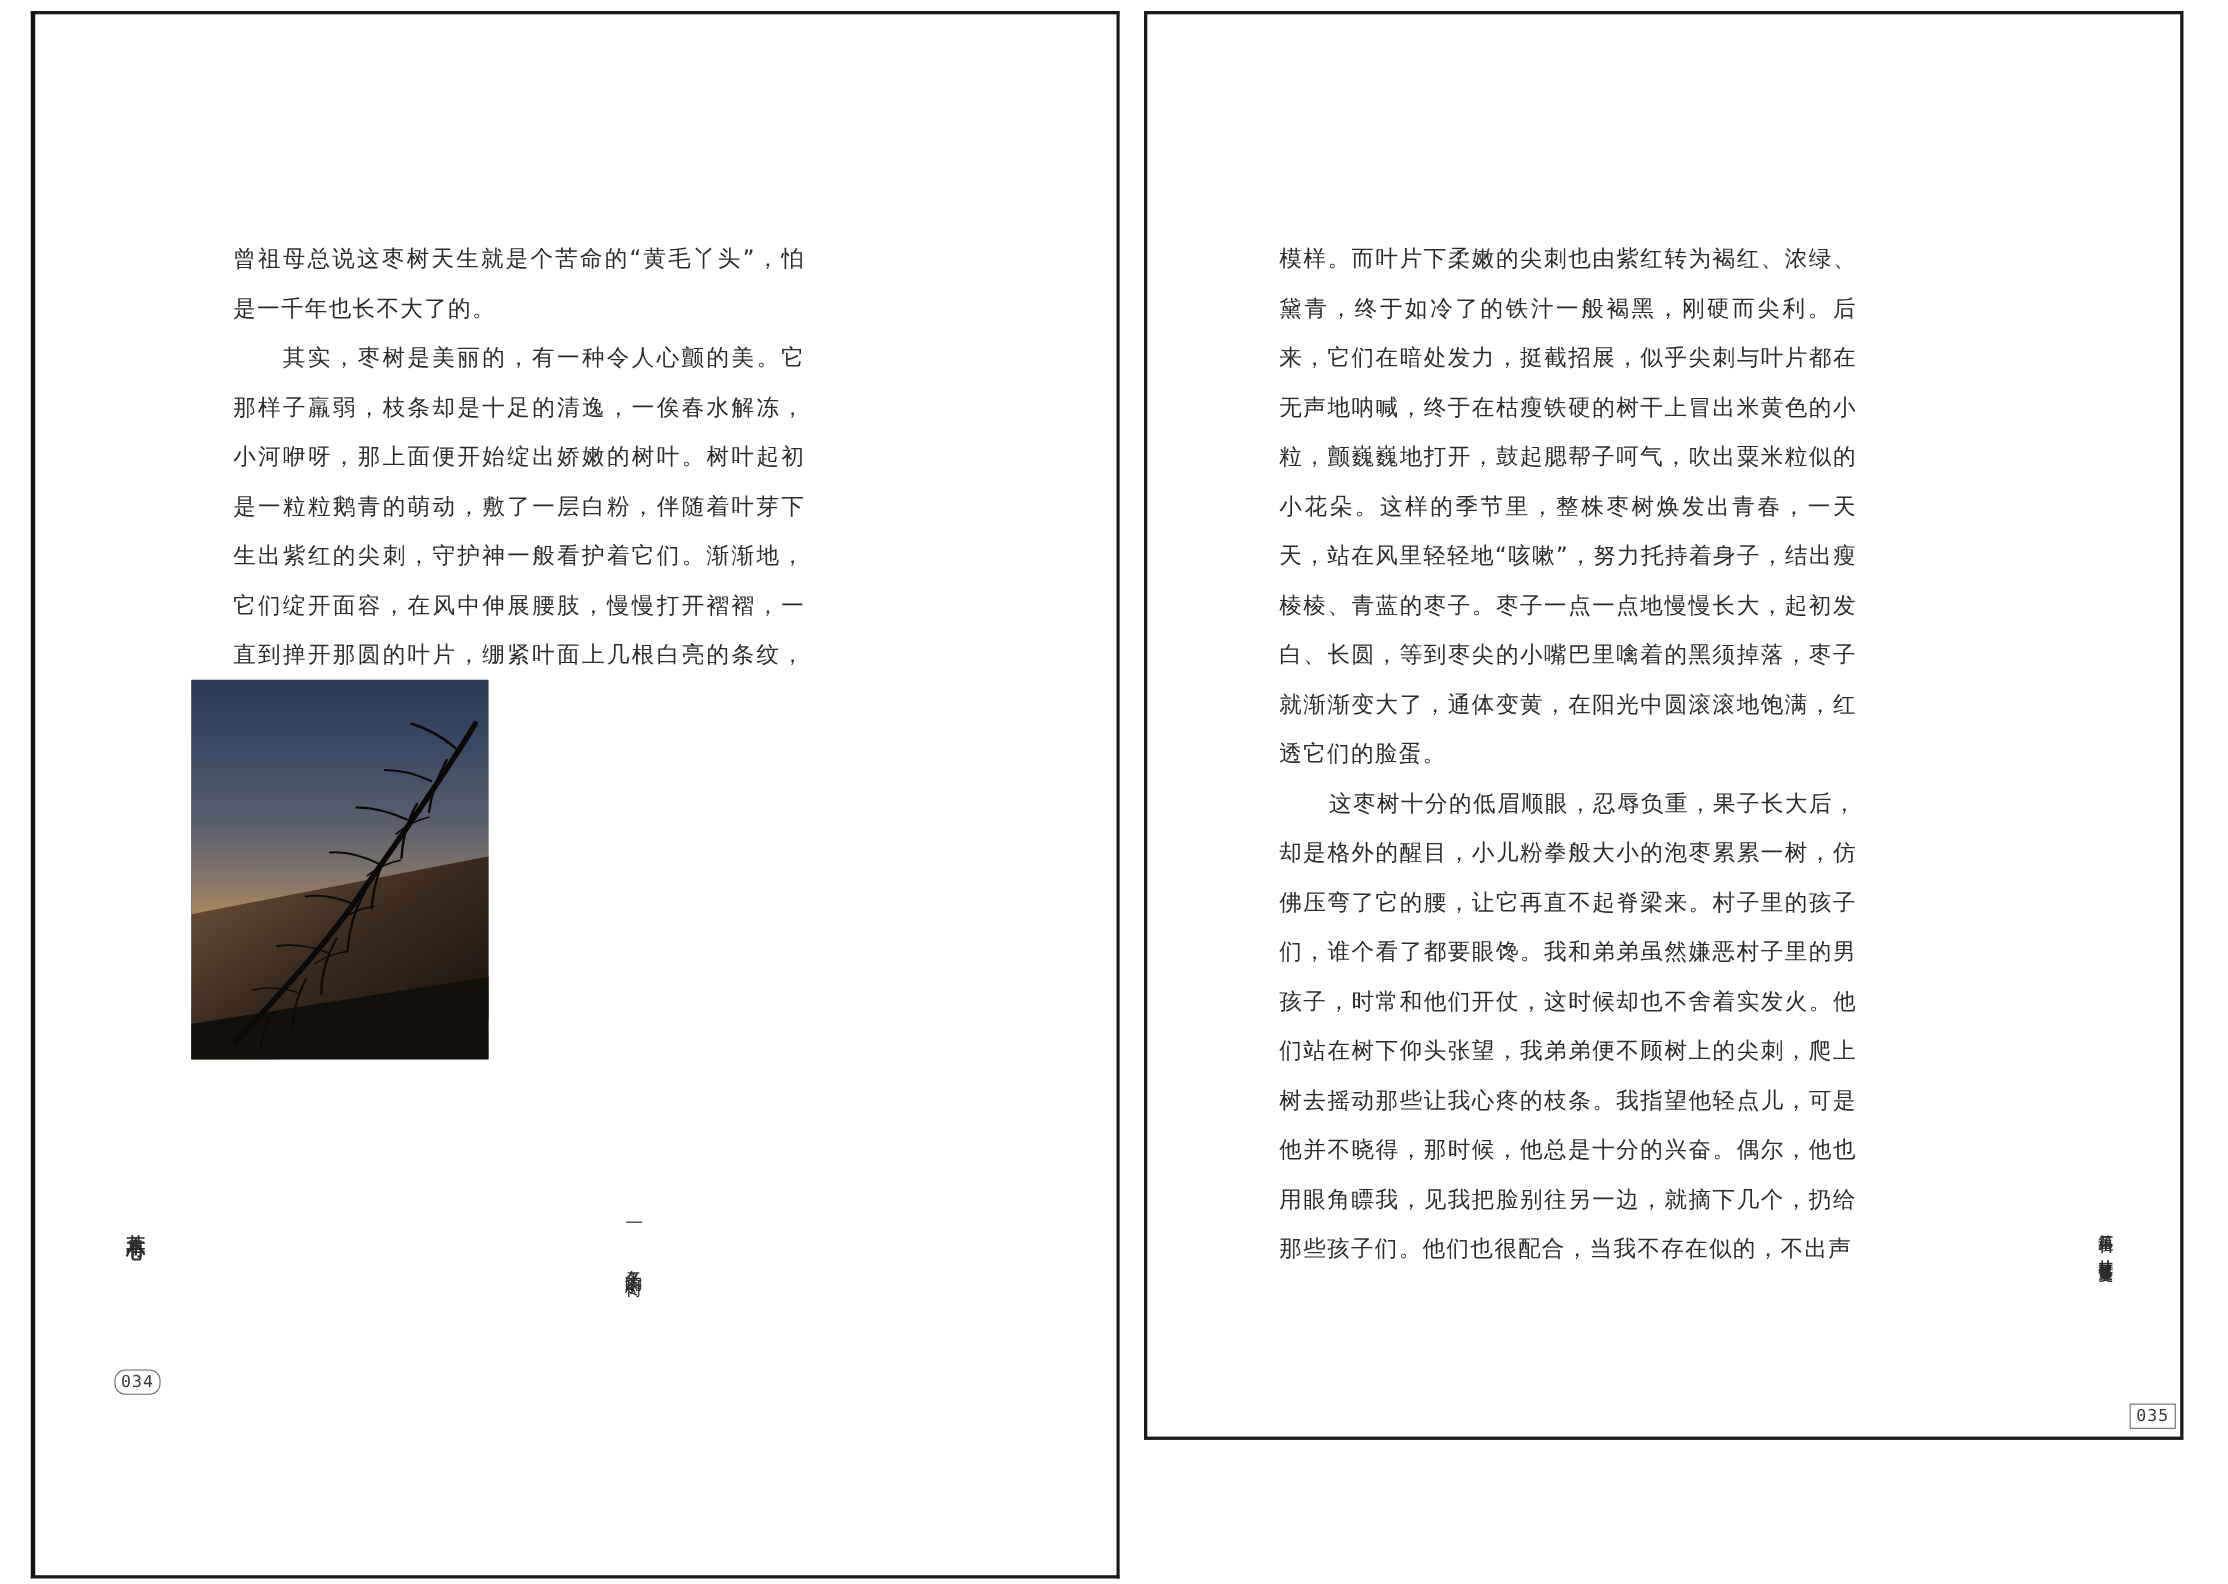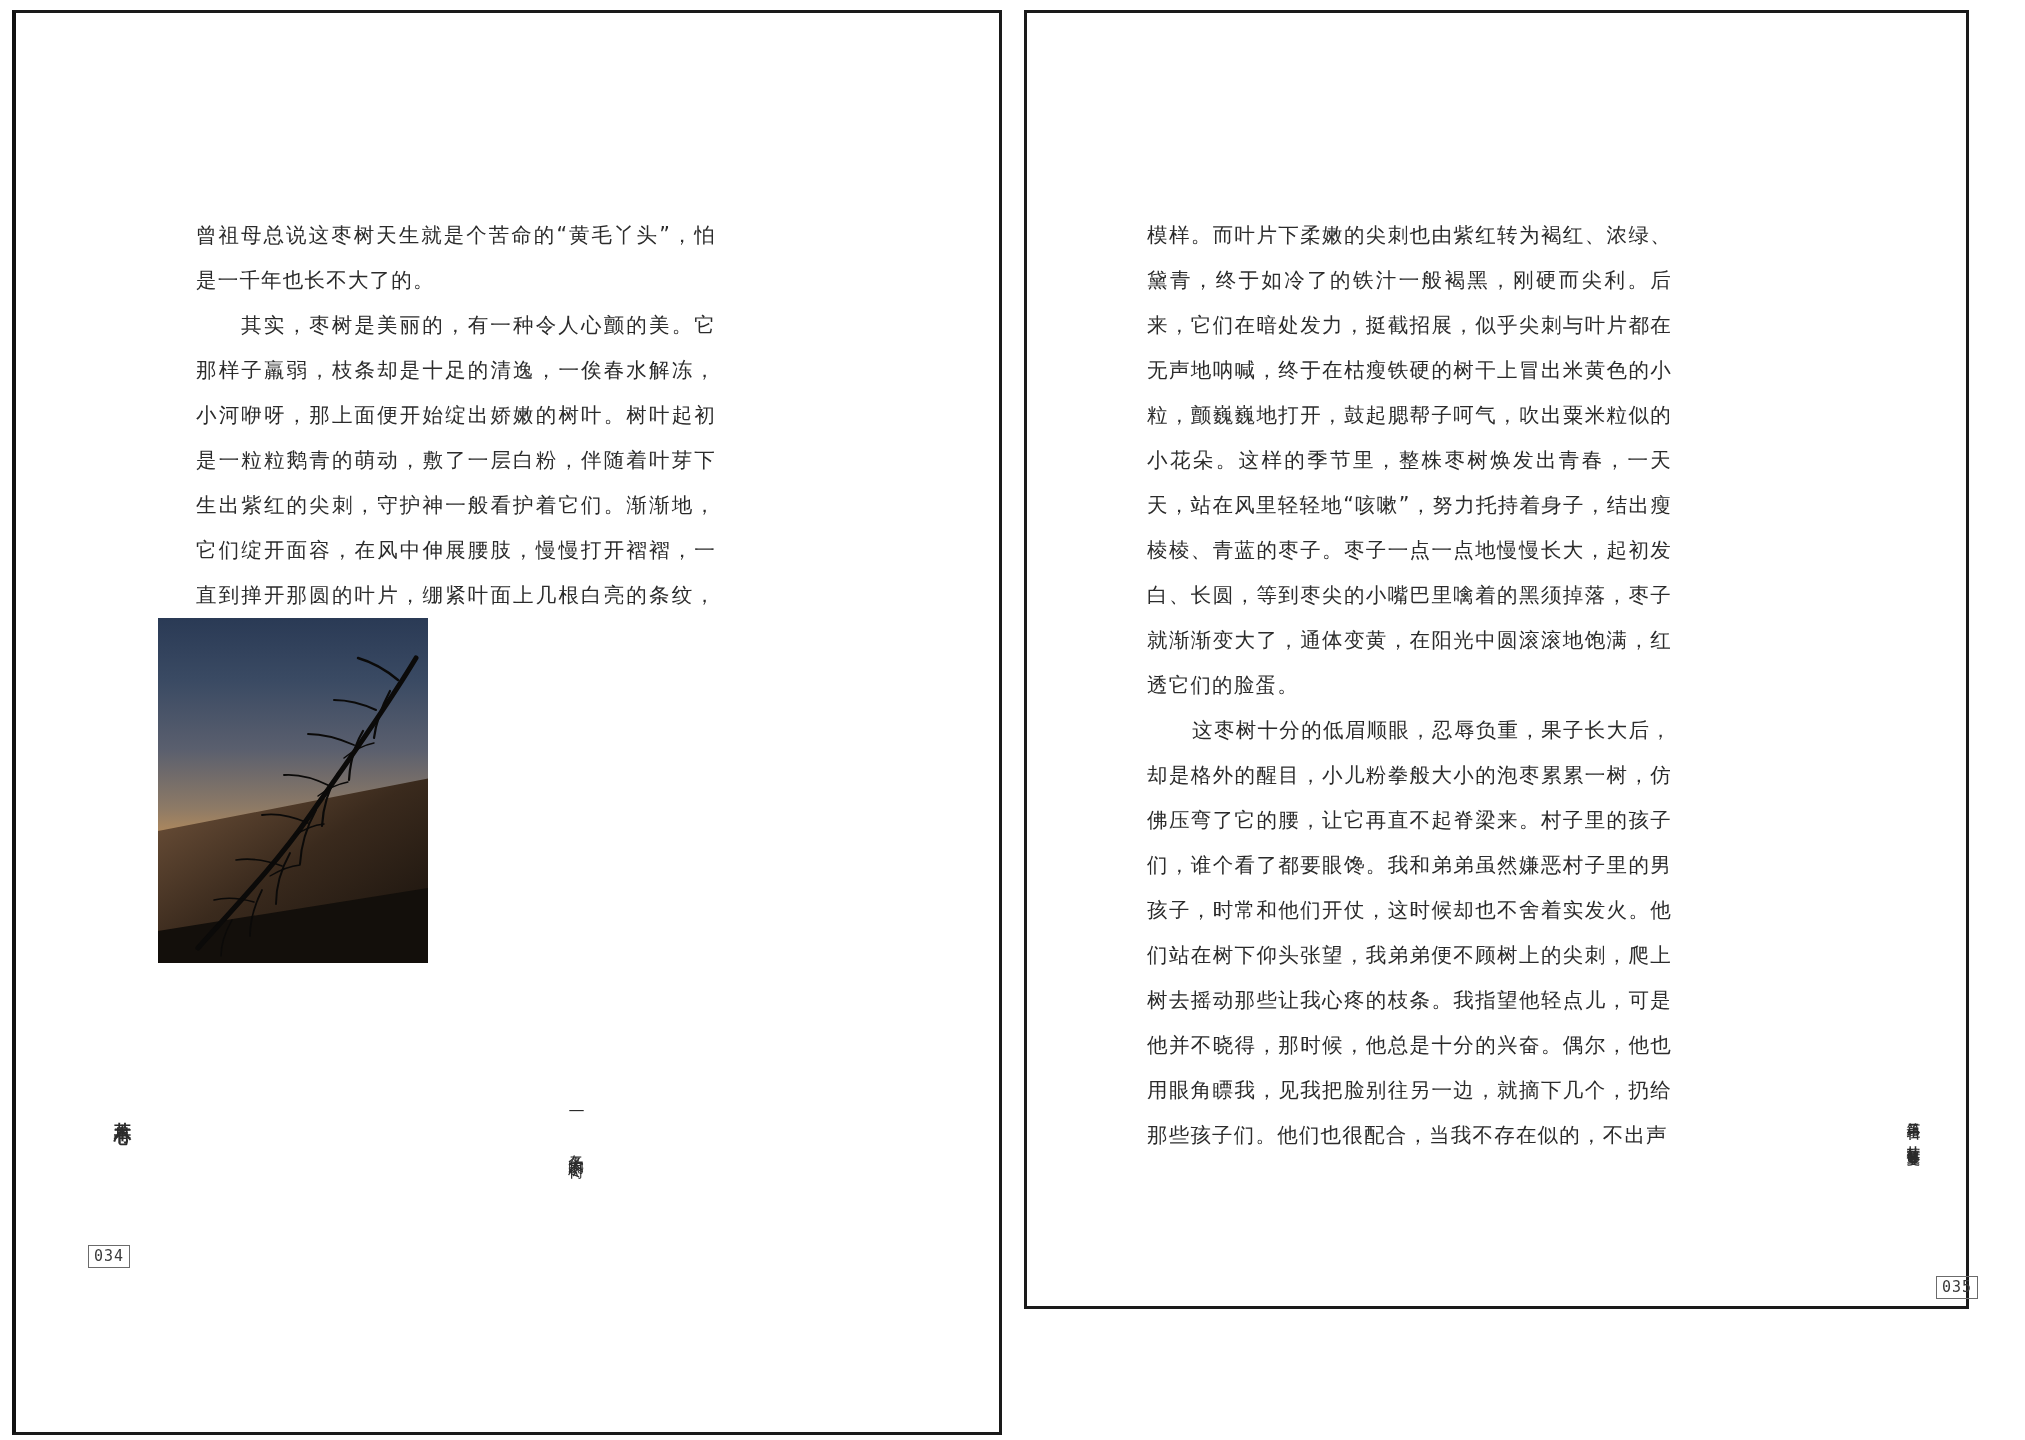--- a/index.html
+++ b/index.html
@@ -26,21 +26,21 @@
   .page {
     position: relative;
     background: #ffffff;
     box-sizing: border-box;
     overflow: hidden;
   }
 
   .page-left {
     width: 990px;
     height: 1425px;
-    margin-left: 12px;
+    margin-left: 28px;
     margin-top: 10px;
     border: 3px solid #1a1a1a;
     border-left: 4px solid #111;
   }
 
   .page-right {
     width: 945px;
     height: 1299px;
     margin-left: 22px;
     margin-top: 10px;
@@ -241,21 +241,21 @@
           <path d="M96 284 C82 280, 68 279, 56 282" stroke-width="1.5"></path>
           <path d="M74 302 C66 316, 63 328, 63 338" stroke-width="1.5"></path>
           <path d="M186 140 C196 132, 206 127, 216 125" stroke-width="1.5"></path>
           <path d="M160 178 C170 170, 180 166, 190 164" stroke-width="1.4"></path>
           <path d="M136 218 C146 211, 156 207, 166 206" stroke-width="1.4"></path>
           <path d="M112 258 C122 252, 132 248, 142 247" stroke-width="1.3"></path>
         </g>
       </svg>
     </div>
 
-    <div class="folio folio-left" style="position:absolute; left:72px; top:1232px;">034</div>
+    <div class="folio folio-left" style="position:absolute; left:72px; top:1232px;border-radius:10px;">034</div>
   </div>
 
   <div class="vlabel left-book-title">草木有心</div>
 
   <div class="vlabel left-caption">
     <span>— 冬天的枣树</span>
   </div>
 
   <div class="gutter"></div>
 

